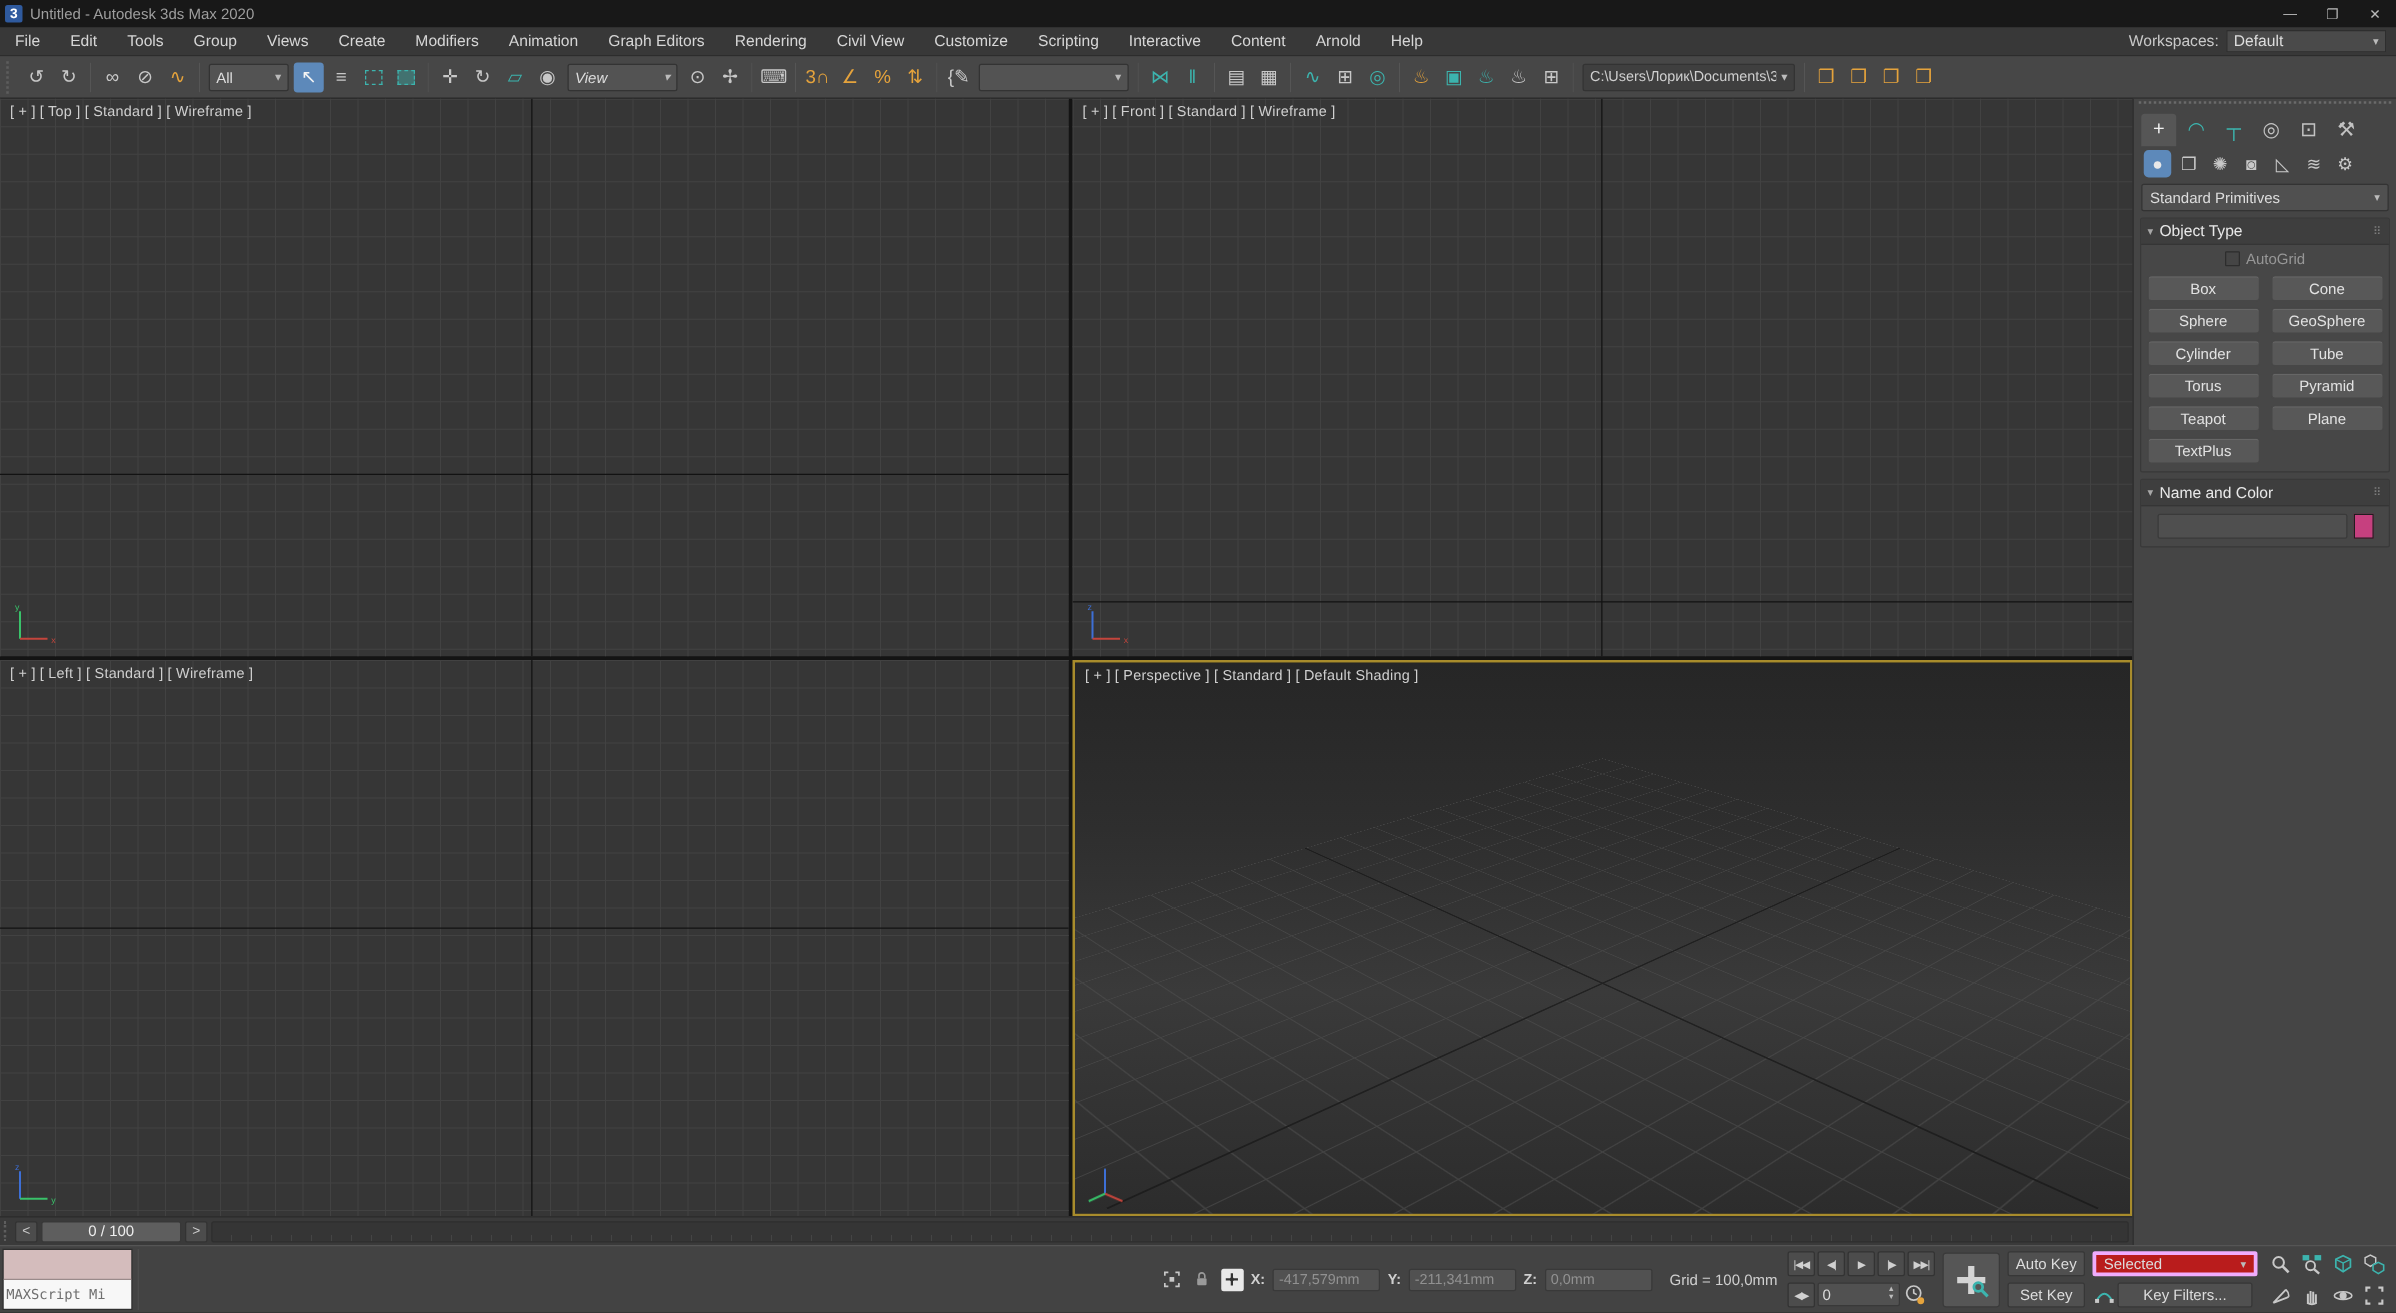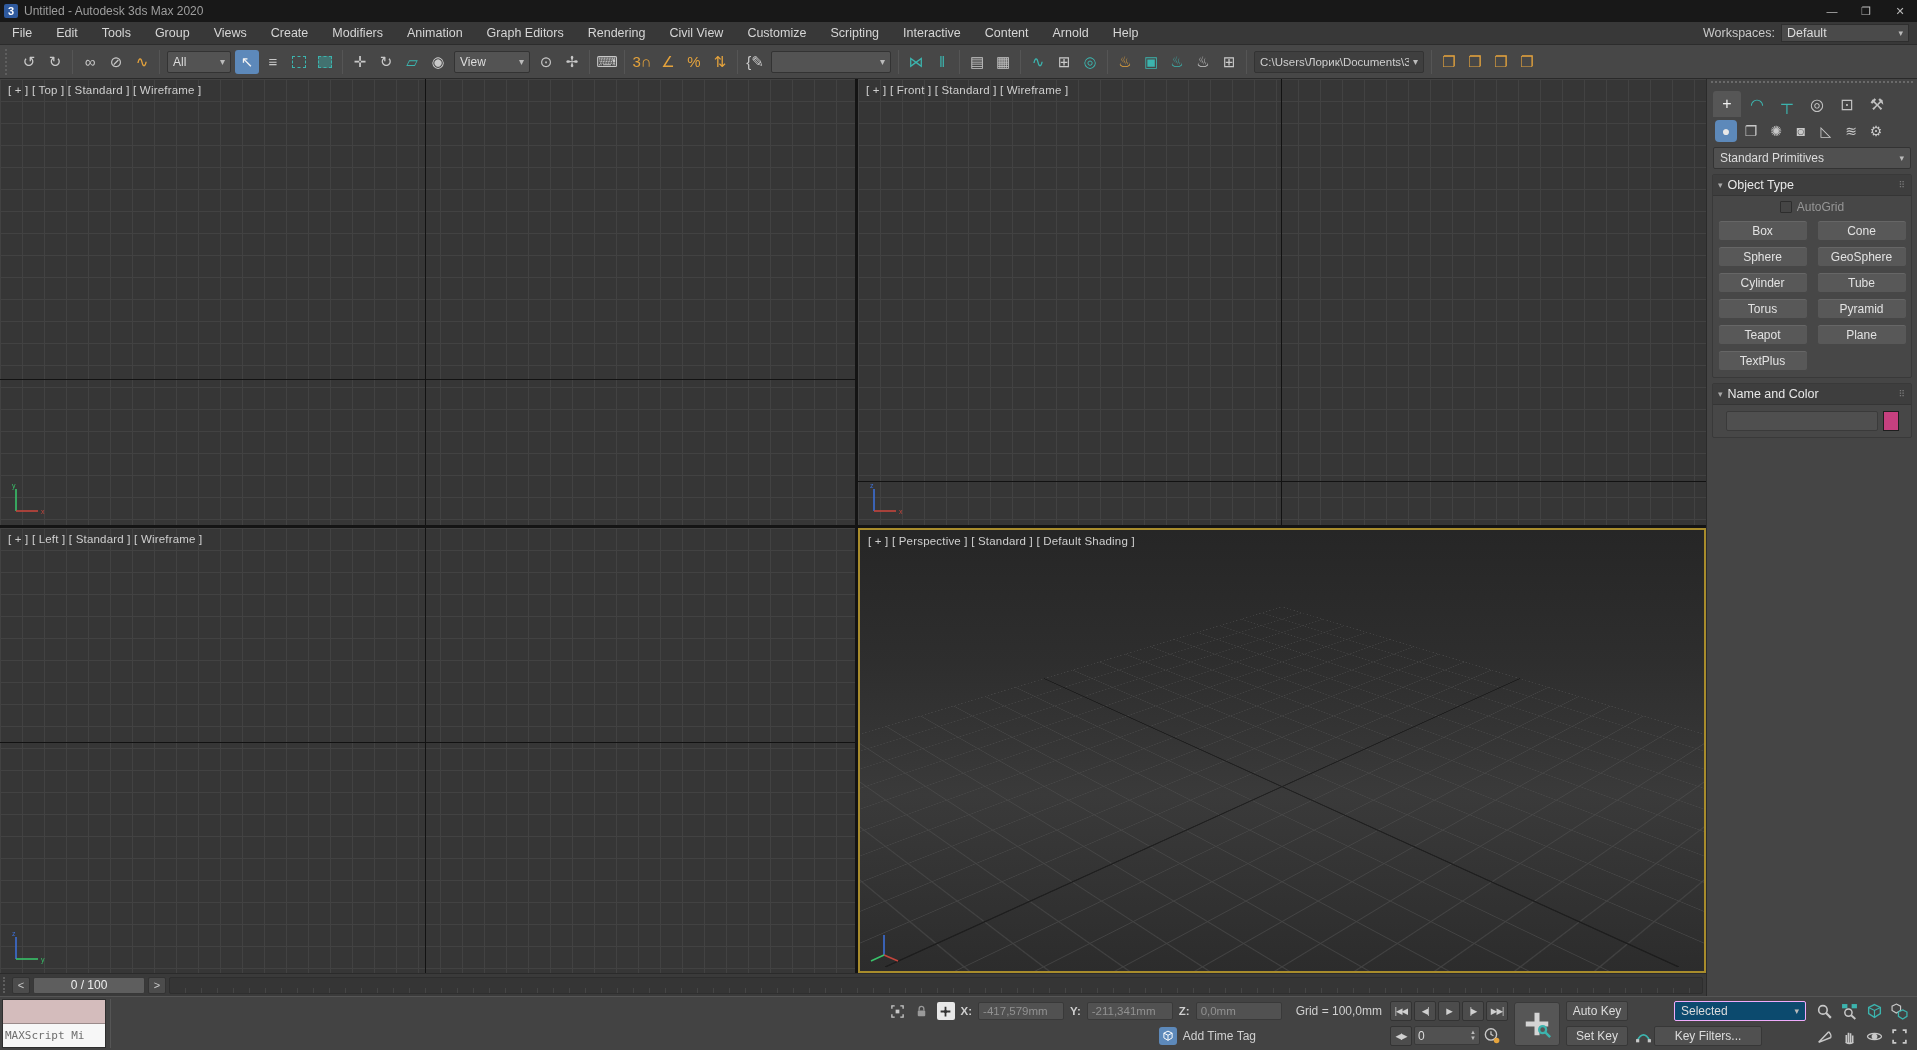--- a/index.html
+++ b/index.html
@@ -68,21 +68,21 @@
   .xform-box{background:#e8e8e8;border-radius:2px;}
   .timetag-cube{width:18px;height:18px;background:#5d89ba;border-radius:3px;display:flex;align-items:center;justify-content:center;}
   .sb-right{display:flex;align-items:center;gap:6px;padding:2px 6px 2px 2px;}
   .pb-col{display:flex;flex-direction:column;justify-content:space-around;height:100%;}
   .pb-row{display:flex;align-items:center;gap:2px;}
   .pbtn{min-width:22px;height:20px;background:#4c4c4c;border:1px solid #333;border-radius:2px;color:#d0d0d0;font-size:8.5px;display:flex;align-items:center;justify-content:center;padding:0 2px;letter-spacing:-1px;}
   .framefield{width:66px;height:19px;background:#515151;border:1px solid #393939;border-radius:2px;display:flex;align-items:center;justify-content:space-between;padding:0 3px;color:#ddd;font-size:12px;}
   .spinner{display:flex;flex-direction:column;font-size:6px;color:#bbb;line-height:.9;}
   .bigkey{width:46px;height:44px;background:#565656;border:1px solid #3a3a3a;border-radius:3px;display:flex;align-items:center;justify-content:center;}
   .keybtn{width:62px;height:20px;background:#505050;border:1px solid #373737;border-radius:2px;color:#ddd;font-size:12px;display:flex;align-items:center;justify-content:center;}
-  .sel-dd{width:132px;height:20px;background:#0c4a6e;border:1px solid #f0abfc;border-radius:2px;display:flex;align-items:center;justify-content:space-between;padding:0 6px;color:#ddd;font-size:12px;margin-left:40px;}
+  .sel-dd{width:132px;height:20px;background:#b91c1c;border:3px solid #f0abfc;border-radius:2px;display:flex;align-items:center;justify-content:space-between;padding:0 6px;color:#ddd;font-size:12px;}
   .kf-btn{width:108px;height:20px;background:#505050;border:1px solid #373737;border-radius:2px;color:#ddd;font-size:12px;display:flex;align-items:center;justify-content:center;}
   .nav-grid{display:grid;grid-template-columns:repeat(4,24px);grid-template-rows:24px 24px;gap:1px;}
   .navi{width:24px;height:24px;display:flex;align-items:center;justify-content:center;border-radius:3px;}
 
   
   .cmdpanel{position:absolute;left:1706px;top:79px;width:211px;height:917px;background:#454545;border-left:1px solid #2b2b2b;}
   .panel-grip{height:6px;border-top:2px dotted #6a6a6a;margin:2px 4px 0 4px;}
   .cp-tabs{display:flex;align-items:flex-end;gap:2px;padding:2px 4px 0 6px;height:30px;}
   .cp-tab{width:28px;height:26px;display:flex;align-items:center;justify-content:center;color:#c2c2c2;font-size:16px;border-radius:3px 3px 0 0;}
   .cp-tab.active{background:#565656;color:#f0f0f0;}
@@ -168,21 +168,21 @@
         <span class="selbox"></span>
       </span>
       <span class="tbi dashedfill">
         <span class="selbox"></span>
       </span>
       <div class="tb-sep"></div>
       <span class="tbi">✛</span>
       <span class="tbi">↻</span>
       <span class="tbi teal">▱</span>
       <span class="tbi">◉</span>
-      <div class="tb-dd" style="width: 76px;">
+      <div class="tb-dd" style="width: 88px; font-style: italic;">
         <span class="dd-text">View</span>
         <span class="dd-caret">▾</span>
       </div>
       <span class="tbi">⊙</span>
       <span class="tbi">✢</span>
       <div class="tb-sep"></div>
       <span class="tbi">⌨</span>
       <div class="tb-sep"></div>
       <span class="tbi org">3∩</span>
       <span class="tbi org">∠</span>
@@ -306,29 +306,20 @@
               <circle cx="8" cy="8" r="2" fill="#333"></circle>
             </svg>
           </span>
         <span class="coordlabel">X:</span>
         <div class="coordfield">-417,579mm</div>
         <span class="coordlabel">Y:</span>
         <div class="coordfield">-211,341mm</div>
         <span class="coordlabel">Z:</span>
         <div class="coordfield">0,0mm</div>
         <span style="margin-left:8px;">Grid = 100,0mm</span>
-      </div>
-      <div class="sb-row right">
-        <span class="timetag-cube">
-            <svg width="12" height="12" viewBox="0 0 16 16">
-              <path d="M8 1.5 L13.5 4.2 V10.5 L8 13.8 L2.5 10.5 V4.2 Z M2.5 4.2 L8 7 L13.5 4.2 M8 7 V13.8" fill="none" stroke="#fff" stroke-width="1.3"></path>
-            </svg>
-          </span>
-        <span>Add Time Tag</span>
-        <span style="width:120px;"></span>
       </div>
     </div>
 
     <div class="sb-right">
       <div class="pb-col">
         <div class="pb-row" id="playback-row">
             <div class="pbtn">|◀◀</div>
             <div class="pbtn">◀|</div>
             <div class="pbtn">▶</div>
             <div class="pbtn">|▶</div>

